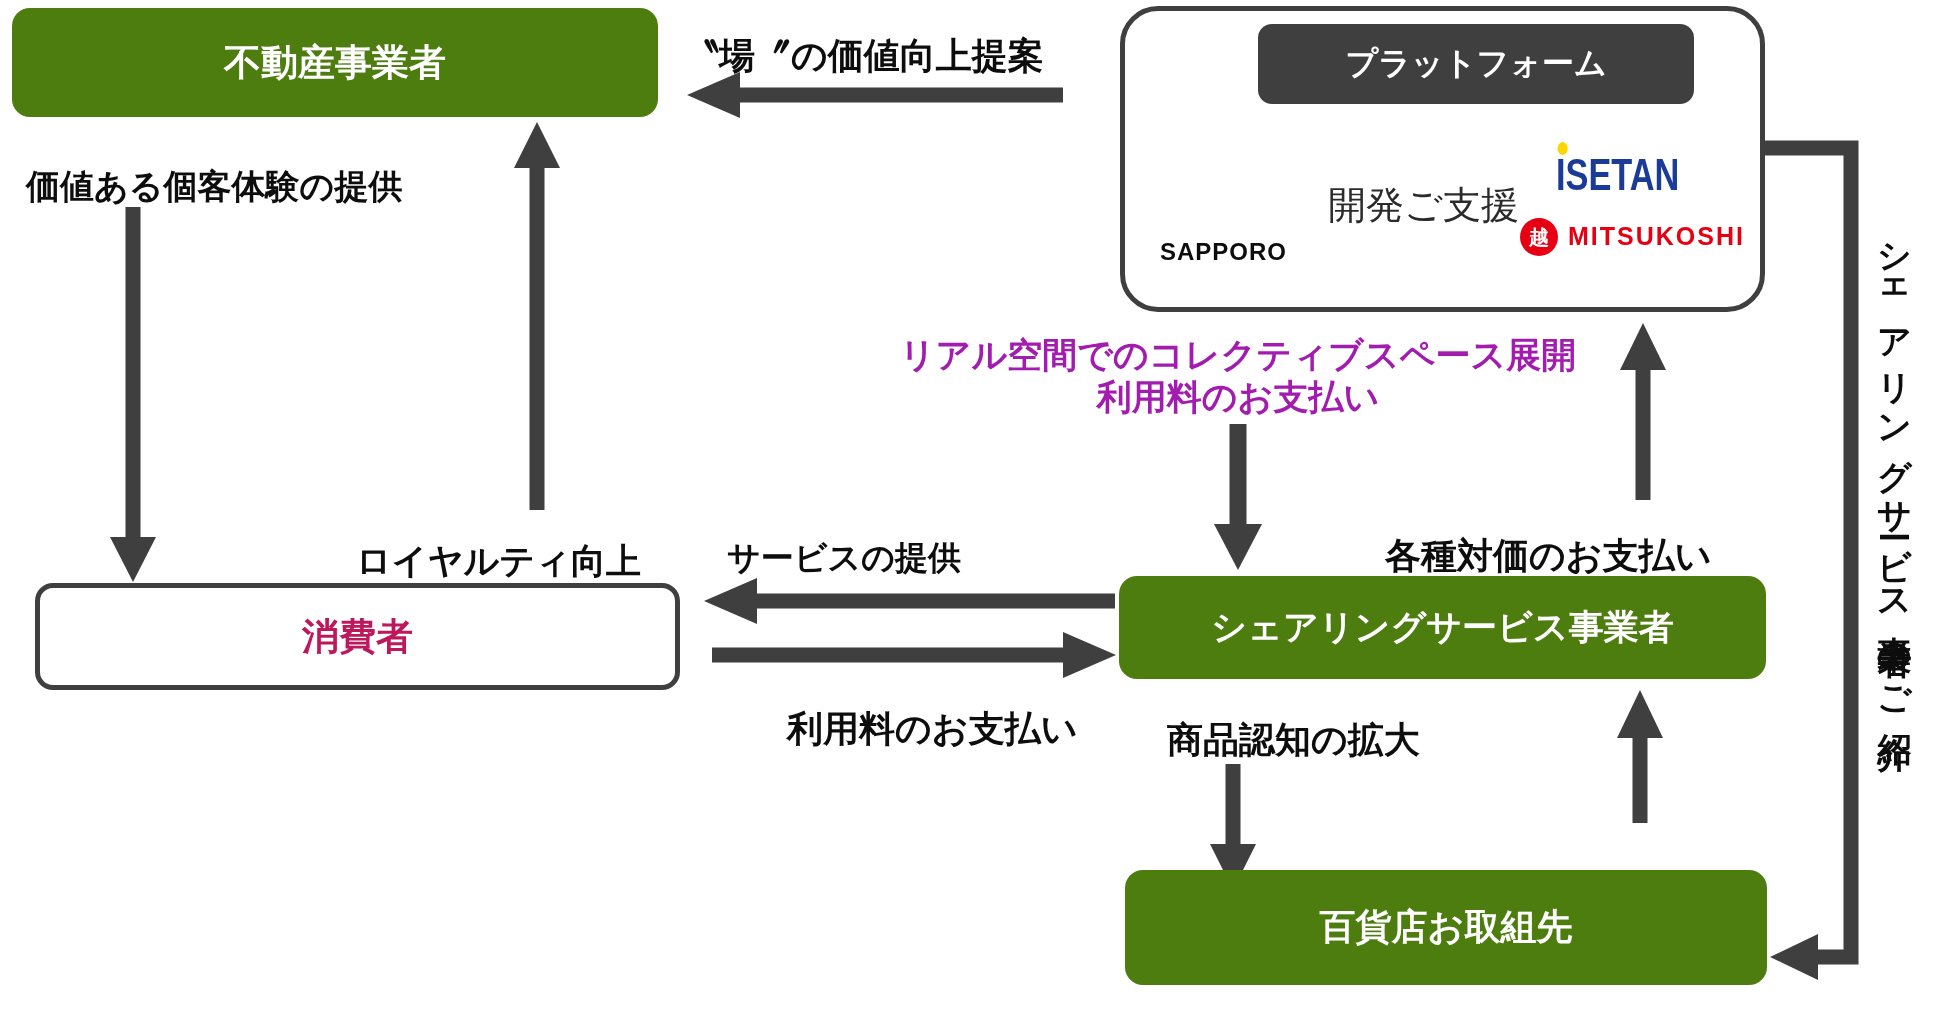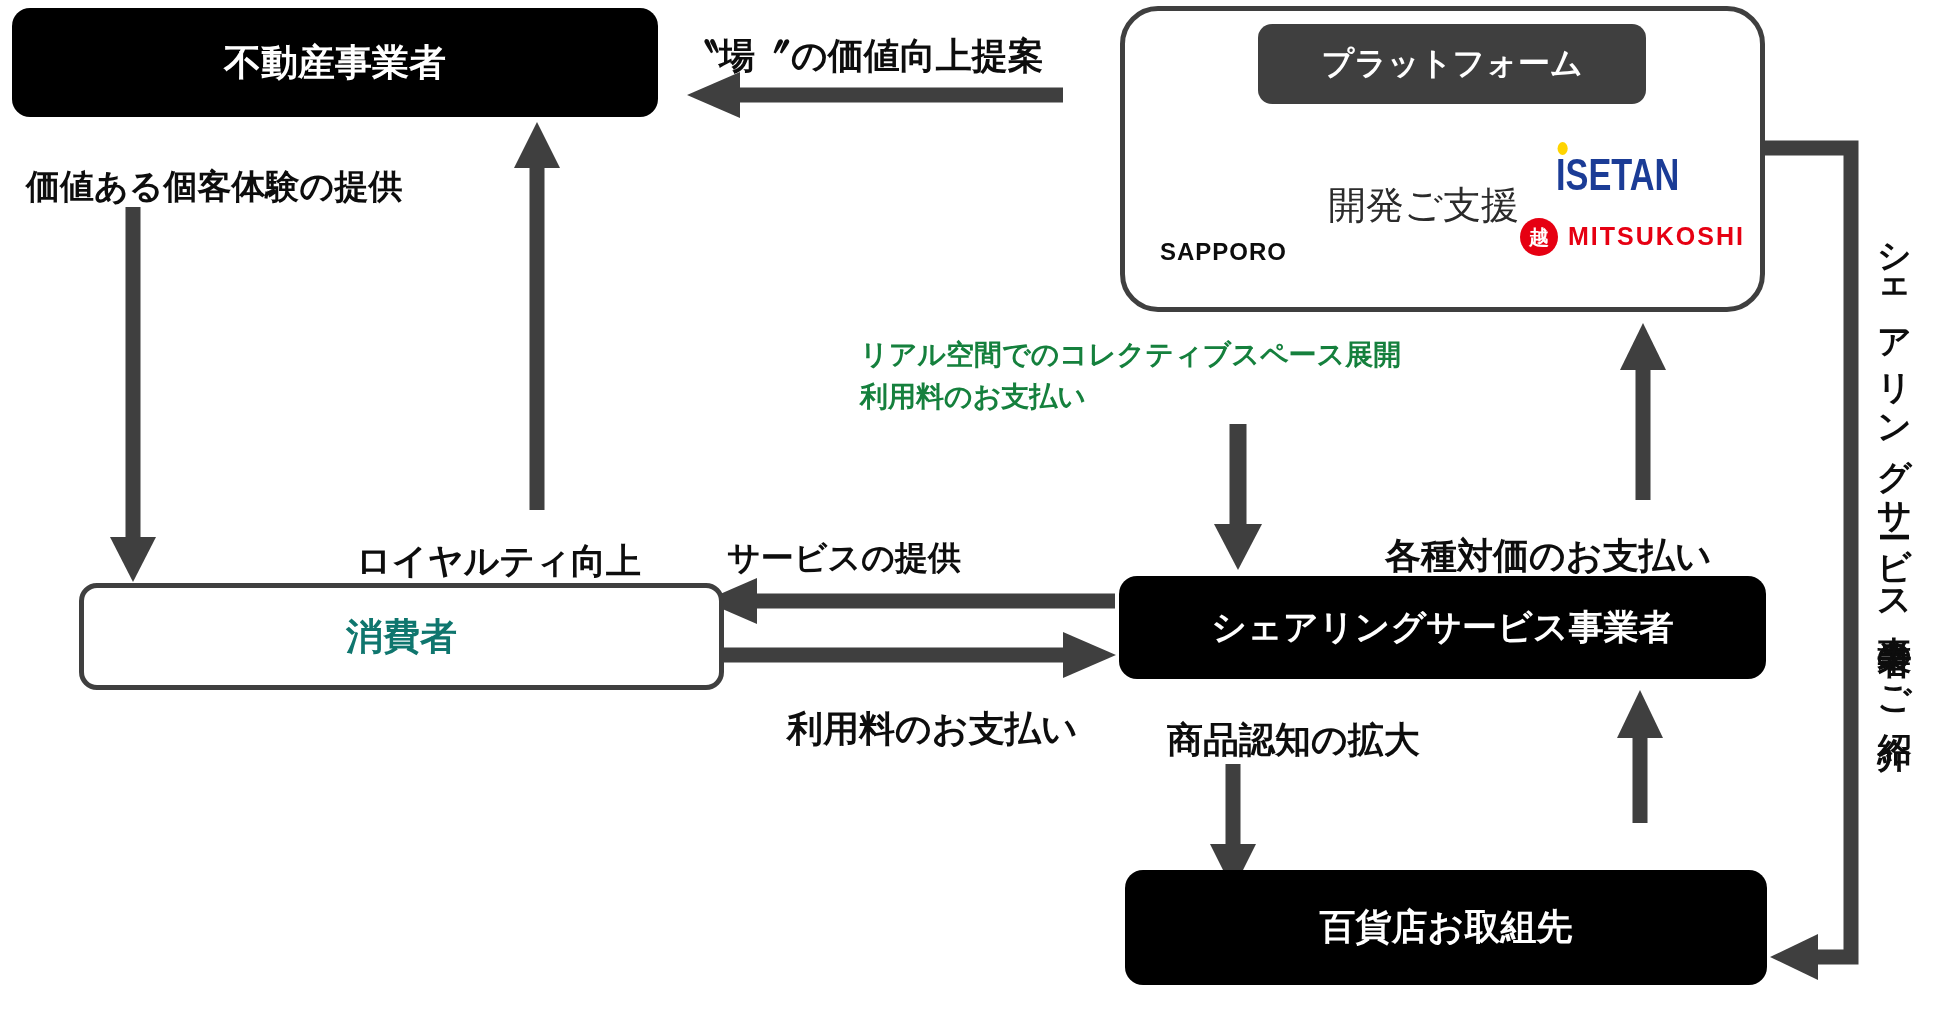--- a/index.html
+++ b/index.html
@@ -3,30 +3,30 @@
 <meta charset="utf-8">
 <style>
   html,body{margin:0;padding:0;background:#fff;}
   .canvas{
     position:relative;width:1950px;height:1034px;background:#ffffff;overflow:hidden;
     font-family:"Liberation Sans","DejaVu Sans",sans-serif;color:#0d0d0d;
   }
   .abs{position:absolute;white-space:nowrap;}
   .lbl{font-weight:bold;color:#0d0d0d;margin-top:12px;}
   .node{
-    position:absolute;background:#000000;color:#ffffff;font-weight:bold;
+    position:absolute;background:#4d7c0f;color:#ffffff;font-weight:bold;
     display:flex;align-items:center;justify-content:center;border-radius:18px;
   }
-  .node.outline{background:#ffffff;color:#0f766e;border:5px solid #3f3f3f;margin-left:44px;}
+  .node.outline{background:#ffffff;color:#be185d;border:5px solid #3f3f3f;}
   .platform{
     position:absolute;left:1120px;top:6px;width:645px;height:306px;
     background:#ffffff;border:5px solid #3f3f3f;border-radius:38px;box-sizing:border-box;
   }
   .platform-tag{
-    position:absolute;left:1258px;top:24px;width:388px;height:80px;
+    position:absolute;left:1258px;top:24px;width:436px;height:80px;
     background:#3f3f3f;color:#fff;font-weight:bold;font-size:32px;
     display:flex;align-items:center;justify-content:center;border-radius:14px;
   }
   svg.overlay{position:absolute;left:0;top:0;}
   .sapporo{
     position:absolute;left:1160px;top:238px;width:120px;text-align:left;
     font-weight:bold;font-size:24px;letter-spacing:1px;color:#0d0d0d;
   }
   .devsupport{position:absolute;left:1328px;top:162px;font-size:38px;font-weight:400;color:#2b2b2b;margin-top:18px;}
   .isetan{
@@ -45,22 +45,22 @@
   .mitsukoshi-text{
     position:absolute;left:1568px;top:222px;font-weight:bold;font-size:25px;
     letter-spacing:2px;color:#e60012;
   }
   .vertical-label{
     position:absolute;left:1872px;top:220px;height:680px;
     writing-mode:vertical-rl;text-orientation:upright;
     font-weight:bold;font-size:34px;letter-spacing:4px;color:#0d0d0d;
   }
   .two-line{
-    position:absolute;left:860px;top:334px;width:756px;text-align:left;
-    font-weight:bold;font-size:28px;line-height:42px;color:#15803d;white-space:nowrap;
+    position:absolute;left:860px;top:334px;width:756px;text-align:center;
+    font-weight:bold;font-size:35px;line-height:42px;color:#a21caf;white-space:nowrap;
   }
 </style>
 </head>
 <body>
 
 <div class="canvas">
 
   <svg class="overlay" width="1950" height="1034" viewBox="0 0 1950 1034">
 
     <g>

